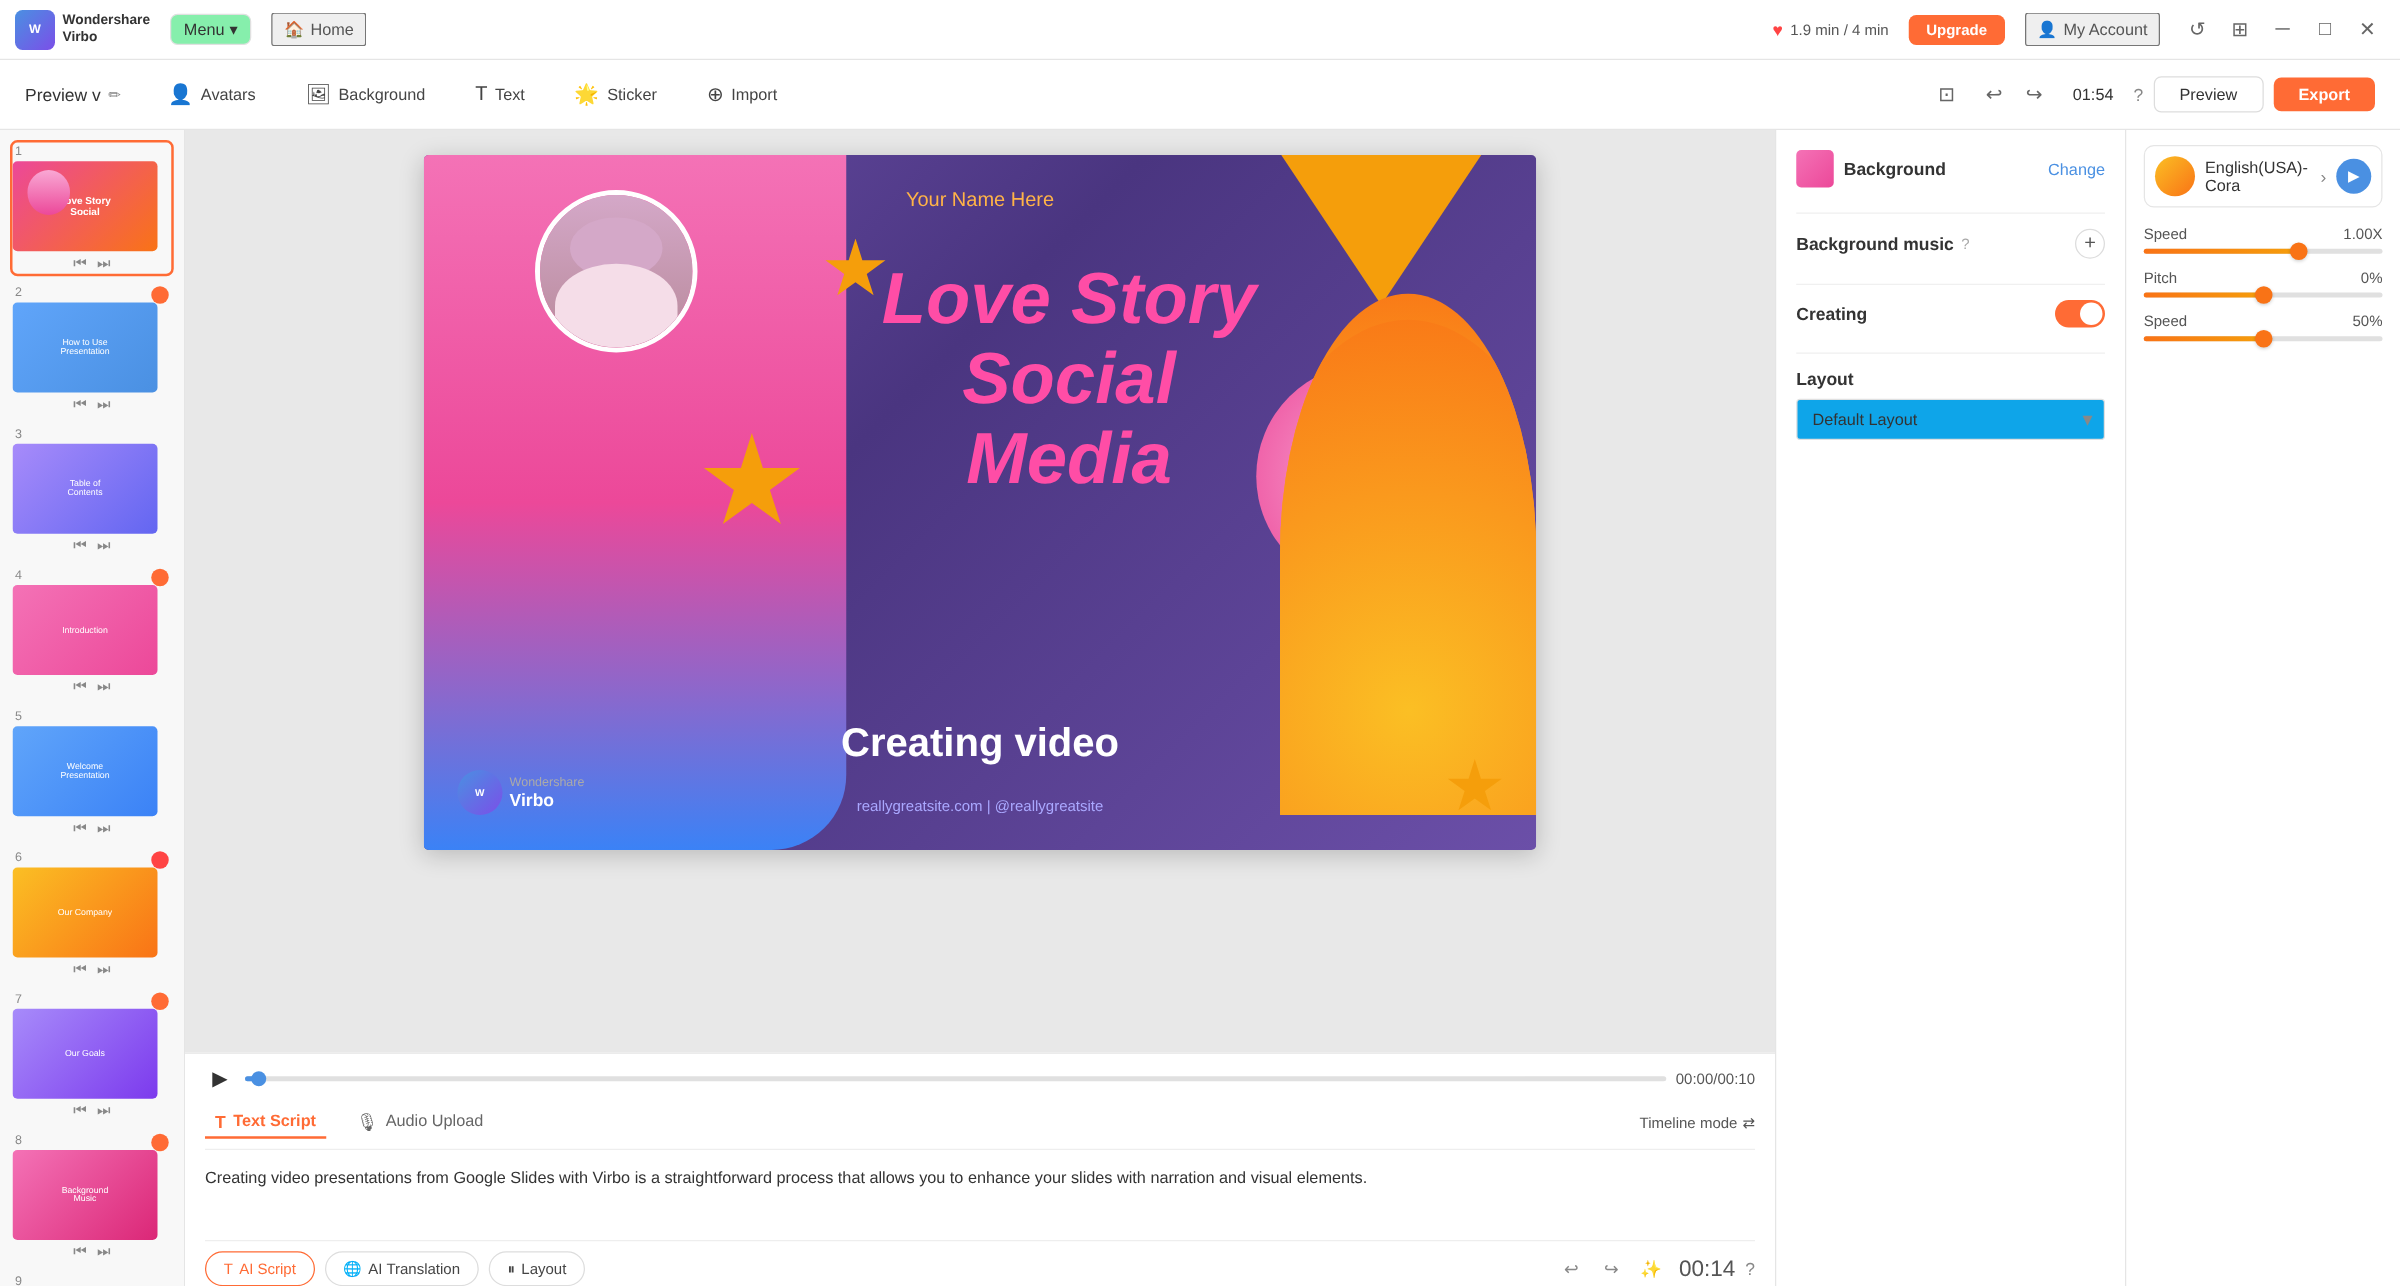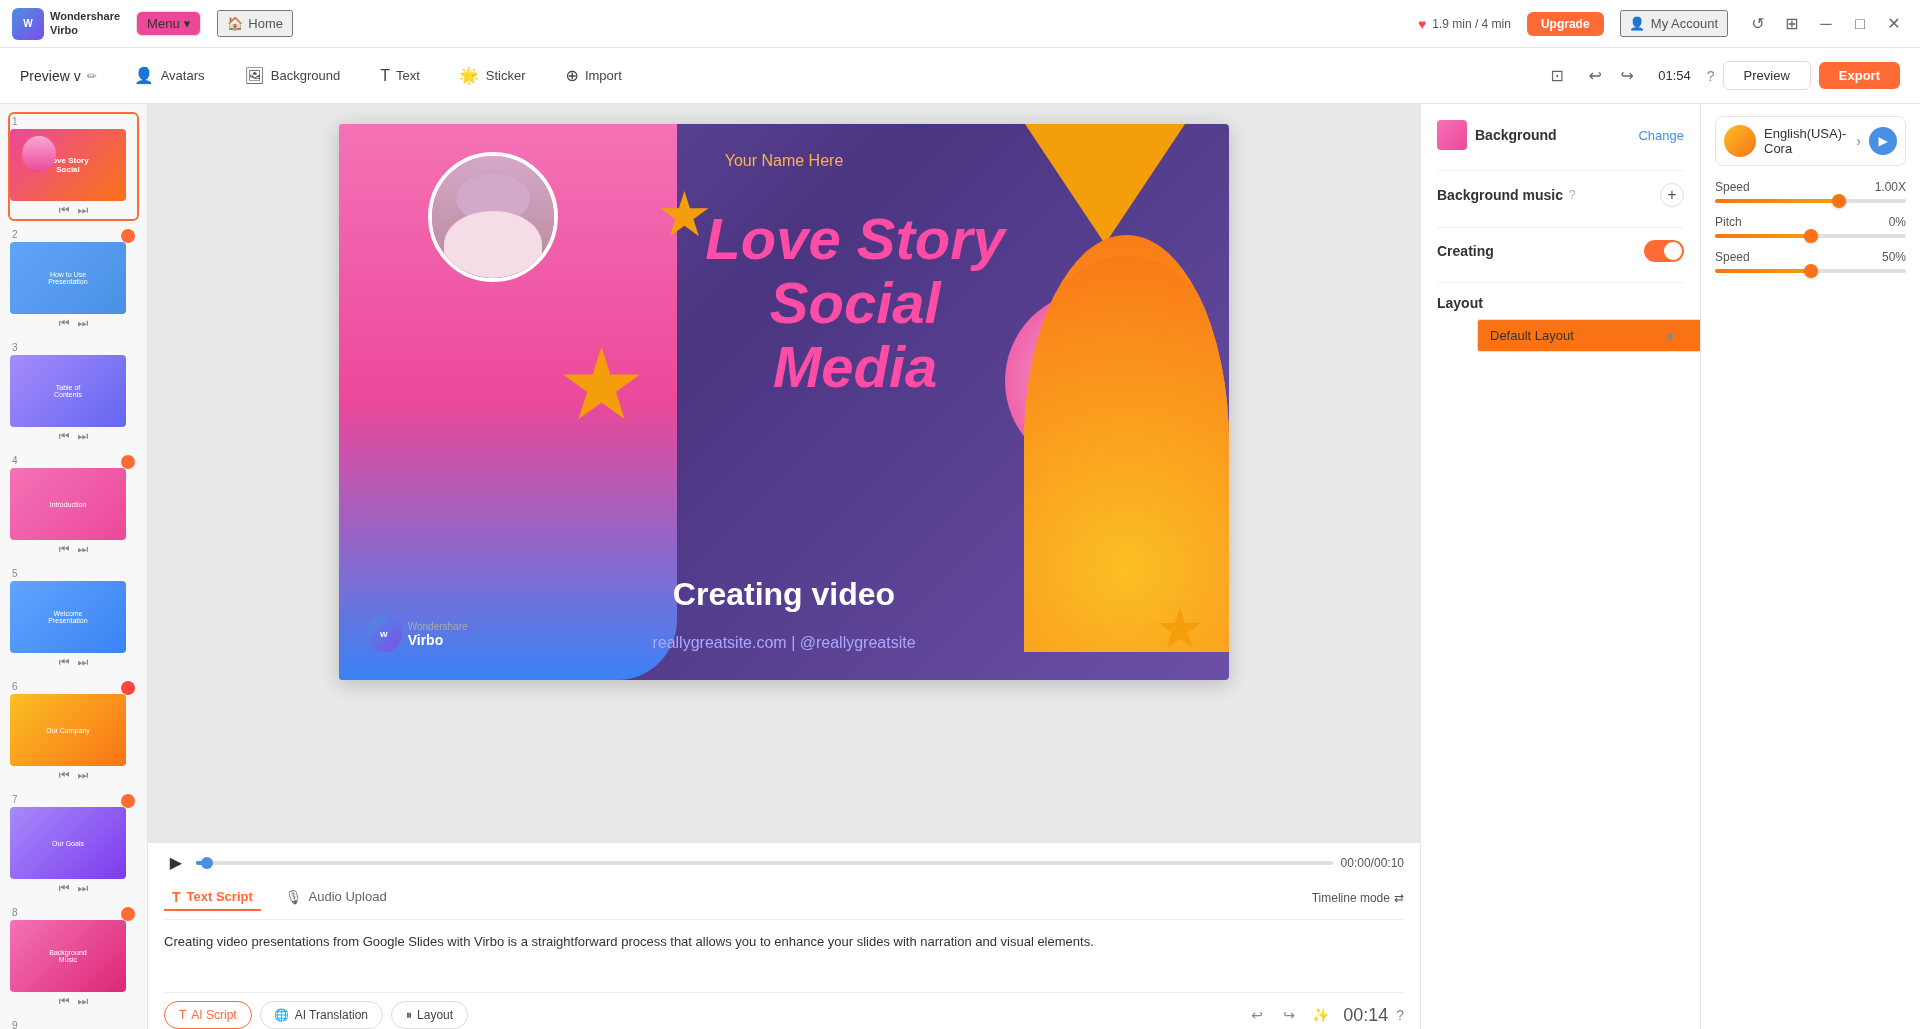--- a/index.html
+++ b/index.html
@@ -6,21 +6,21 @@
     body { font-family: -apple-system, BlinkMacSystemFont, 'Segoe UI', sans-serif; background: #f0f0f0; overflow: hidden; width: 1920px; height: 1029px; }
 
     
     .top-bar {
       display: flex; align-items: center; height: 48px;
       background: #fff; border-bottom: 1px solid #e5e5e5;
       padding: 0 12px; gap: 16px;
     }
     .logo-area { display: flex; align-items: center; gap: 6px; }
     .logo-icon { width: 32px; height: 32px; background: linear-gradient(135deg, #4a90e2, #7b4fe8); border-radius: 6px; display: flex; align-items: center; justify-content: center; color: white; font-size: 10px; font-weight: bold; }
-    .menu-btn { display: flex; align-items: center; gap: 4px; padding: 4px 10px; border: 1px solid #e0e0e0; border-radius: 6px; cursor: pointer; font-size: 13px; color: #333; background: #ec4899; }
+    .menu-btn { display: flex; align-items: center; gap: 4px; padding: 4px 10px; border: 1px solid #e0e0e0; border-radius: 6px; cursor: pointer; font-size: 13px; color: #333; background: #86efac; }
     .home-btn { display: flex; align-items: center; gap: 5px; font-size: 13px; color: #555; cursor: pointer; padding: 4px 8px; }
     .top-bar-spacer { flex: 1; }
     .time-info { display: flex; align-items: center; gap: 6px; font-size: 12px; color: #555; }
     .heart-icon { color: #ff4444; font-size: 14px; }
     .upgrade-btn { background: #ff6b35; color: white; border: none; border-radius: 6px; padding: 5px 14px; font-size: 12px; font-weight: 600; cursor: pointer; }
     .account-btn { display: flex; align-items: center; gap: 5px; font-size: 13px; color: #555; cursor: pointer; padding: 4px 8px; }
     .top-icons { display: flex; align-items: center; gap: 6px; }
     .top-icon-btn { width: 28px; height: 28px; display: flex; align-items: center; justify-content: center; border: none; background: none; cursor: pointer; color: #666; font-size: 16px; }
 
     
@@ -124,21 +124,21 @@
     .your-name {
       position: absolute; top: 5%; left: 50%; transform: translateX(-50%);
       color: #ffb347; font-size: 16px; text-align: center; white-space: nowrap;
     }
     .creating-video-text {
       position: absolute; bottom: 12%; left: 50%; transform: translateX(-50%);
       color: white; font-size: 32px; font-weight: 700; text-align: center; white-space: nowrap;
     }
     .bottom-info {
       position: absolute; bottom: 5%; left: 50%; transform: translateX(-50%);
-      color: #aaa8ff; font-size: 16px; text-align: center; white-space: nowrap;
+      color: #aaa8ff; font-size: 12px; text-align: center; white-space: nowrap;
     }
     .virbo-logo-area {
       position: absolute; bottom: 5%; left: 3%;
       display: flex; align-items: center; gap: 6px;
     }
     .virbo-logo-circle {
       width: 36px; height: 36px; border-radius: 50%;
       background: linear-gradient(135deg, #4a90e2, #7b4fe8);
       display: flex; align-items: center; justify-content: center;
       color: white; font-size: 8px; font-weight: bold;
@@ -610,21 +610,21 @@
           <div class="toggle-knob"></div>
         </div>
       </div>
     </div>
 
     <div class="divider"></div>
 
     <div class="right-section layout-section">
       <span class="section-label" style="display:block;margin-bottom:8px;">Layout</span>
       <div class="layout-select-wrapper">
-        <select style="width:100%;padding:8px 32px 8px 12px;border:1px solid #e0e0e0;border-radius:3px;font-size:13px;color:#333;background:#f97316;cursor:pointer;appearance:none;margin-left:40px;">
+        <select style="width:100%;padding:8px 32px 8px 12px;border:1px solid #e0e0e0;border-radius:3px;font-size:13px;color:#333;background:#0ea5e9;cursor:pointer;appearance:none;">
           <option>Default Layout</option>
         </select>
       </div>
     </div>
   </div>
 
   <div class="voice-panel">
 
     <div class="voice-selector">
       <div class="voice-avatar"></div>

